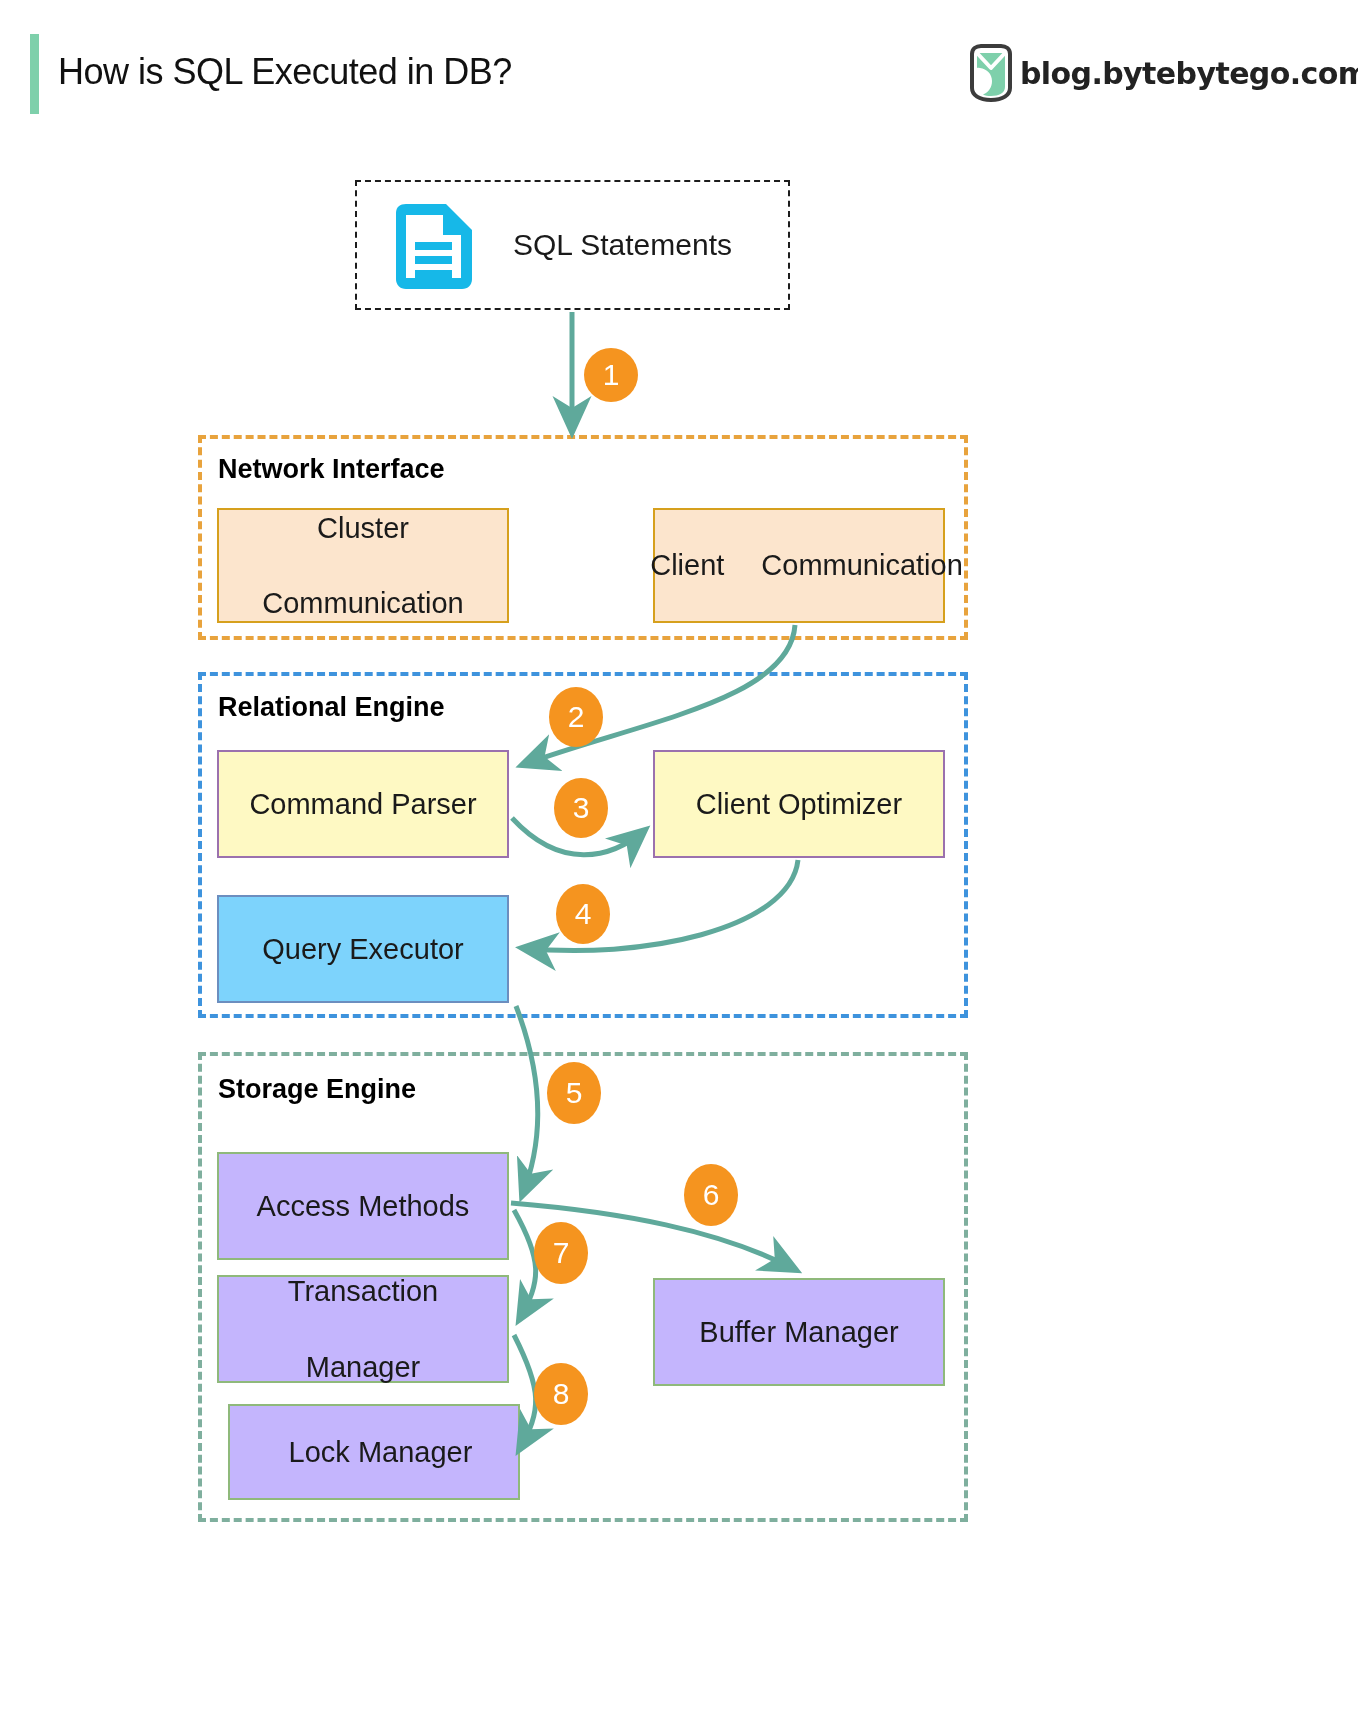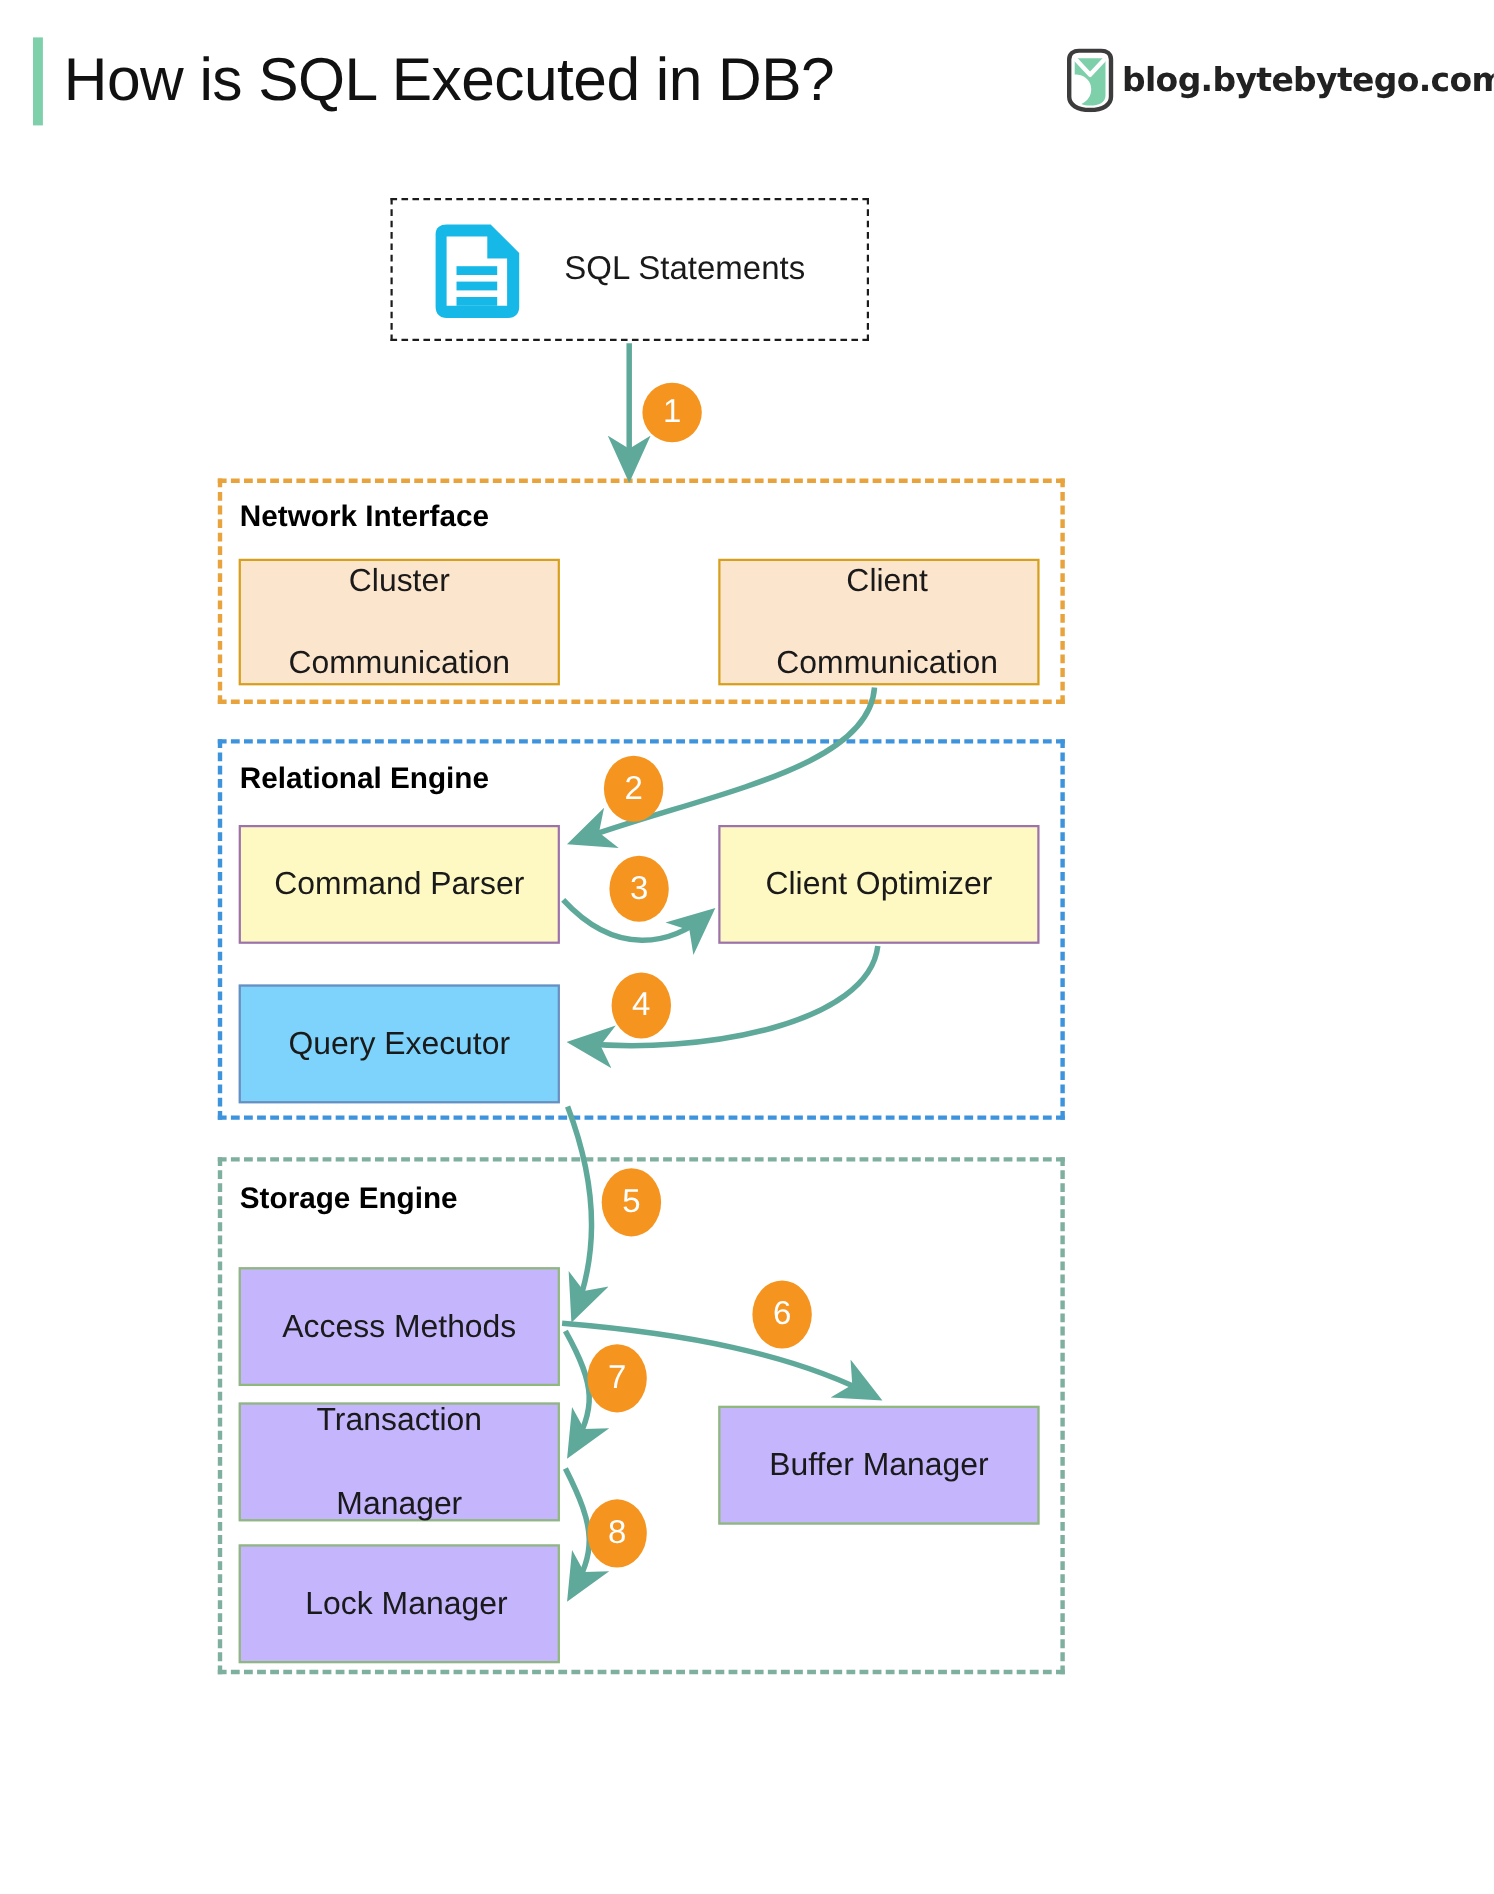--- a/index.html
+++ b/index.html
@@ -23,21 +23,21 @@
   }
   .title-bar {
     position: absolute;
     left: 30px; top: 6px;
     width: 9px; height: 80px;
     background: #7ed0ab;
   }
   .title-text {
     position: absolute;
     left: 58px; top: 0px;
-    font-size: 55px;
+    font-size: 36px;
     font-weight: 400;
     color: #111111;
     letter-spacing: -0.5px;
     white-space: nowrap;
     line-height: 88px;
   }
   .brand {
     position: absolute;
     left: 968px; top: 12px;
     height: 66px;
@@ -166,21 +166,21 @@
   <div class="sql-label" style="left:513px; top:228px;">SQL Statements</div>
 
   <div class="dash-box grp-network" style="left:198px; top:435px; width:770px; height:205px;"></div>
   <div class="group-label" style="left:218px; top:454px;">Network Interface</div>
 
   <div class="node box-orange" style="left:217px; top:508px; width:292px; height:115px; flex-direction:column;">
     <span>Cluster</span>
     <span>Communication</span>
   </div>
 
-  <div class="node box-orange" style="left:653px; top:508px; width:292px; height:115px; flex-direction:column;padding-left:21px;">
+  <div class="node box-orange" style="left:653px; top:508px; width:292px; height:115px; flex-direction:row;padding-left:21px;">
     <span>Client</span>
     <span>Communication</span>
   </div>
 
   <div class="dash-box grp-relational" style="left:198px; top:672px; width:770px; height:346px;"></div>
   <div class="group-label" style="left:218px; top:692px;">Relational Engine</div>
 
   <div class="node box-purple" style="left:217px; top:750px; width:292px; height:108px;">
     <span>Command Parser</span>
   </div>
@@ -198,21 +198,21 @@
 
   <div class="node box-green" style="left:217px; top:1152px; width:292px; height:108px;">
     <span>Access Methods</span>
   </div>
 
   <div class="node box-green" style="left:217px; top:1275px; width:292px; height:108px; flex-direction:column;">
     <span>Transaction</span>
     <span>Manager</span>
   </div>
 
-  <div class="node box-green" style="left:217px; top:1404px; width:292px; height:108px;padding-left:19px;">
+  <div class="node box-green" style="left:228px; top:1404px; width:292px; height:96px;padding-left:19px;">
     <span>Lock Manager</span>
   </div>
 
   <div class="node box-green" style="left:653px; top:1278px; width:292px; height:108px;">
     <span>Buffer Manager</span>
   </div>
 
   <svg id="arrows" viewBox="0 0 1358 1722">
     <defs>
       <marker id="ah" markerWidth="9" markerHeight="9" refX="7.2" refY="4.5" orient="auto" markerUnits="strokeWidth">

